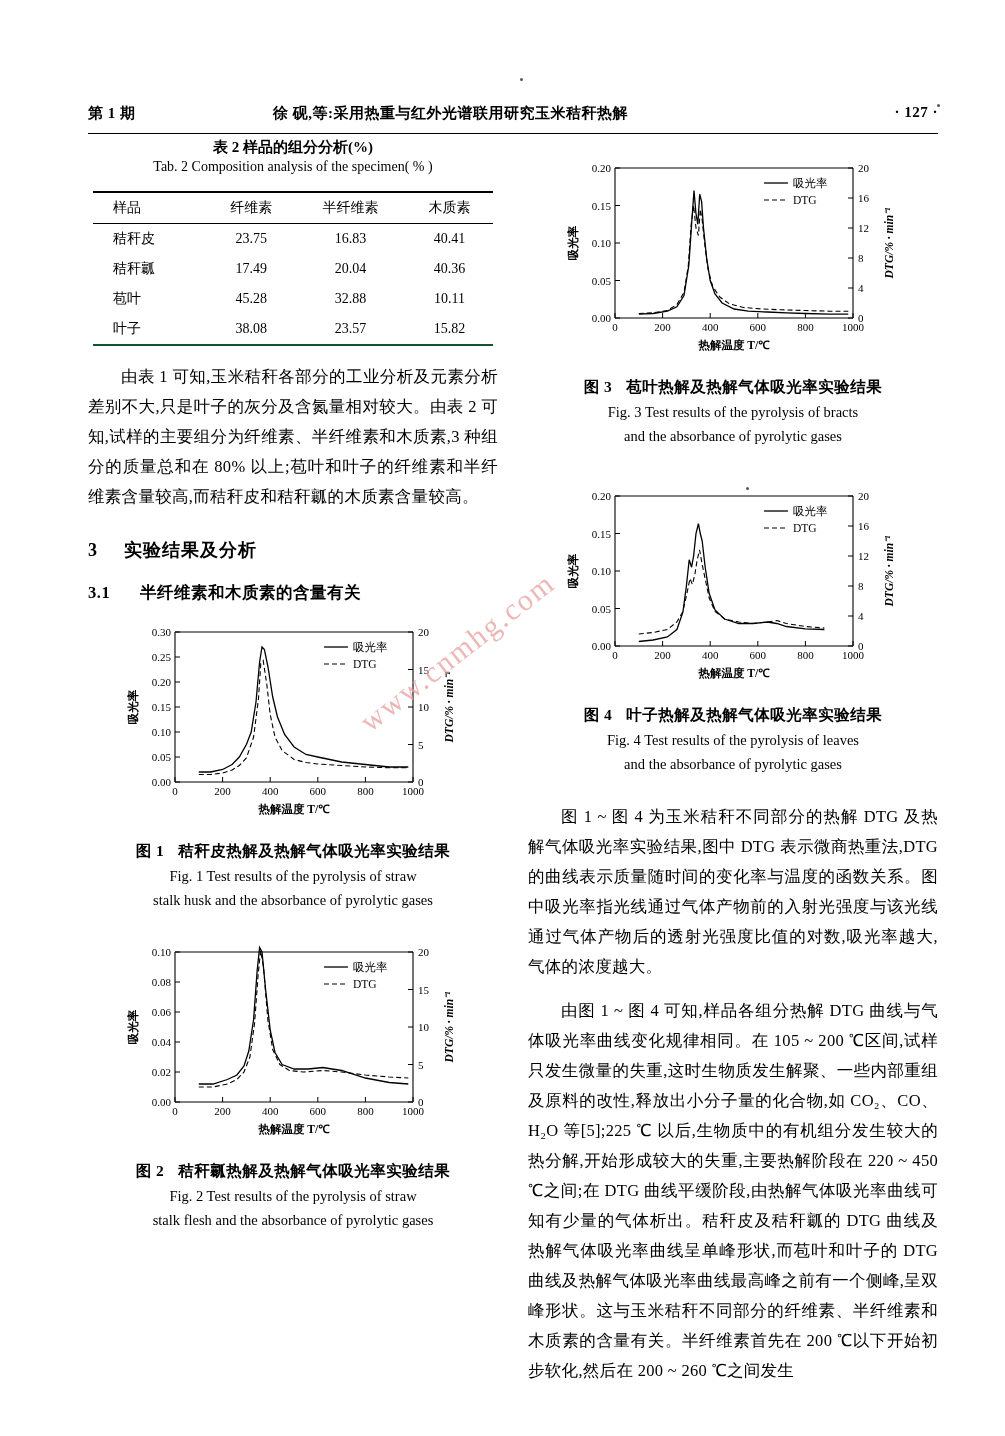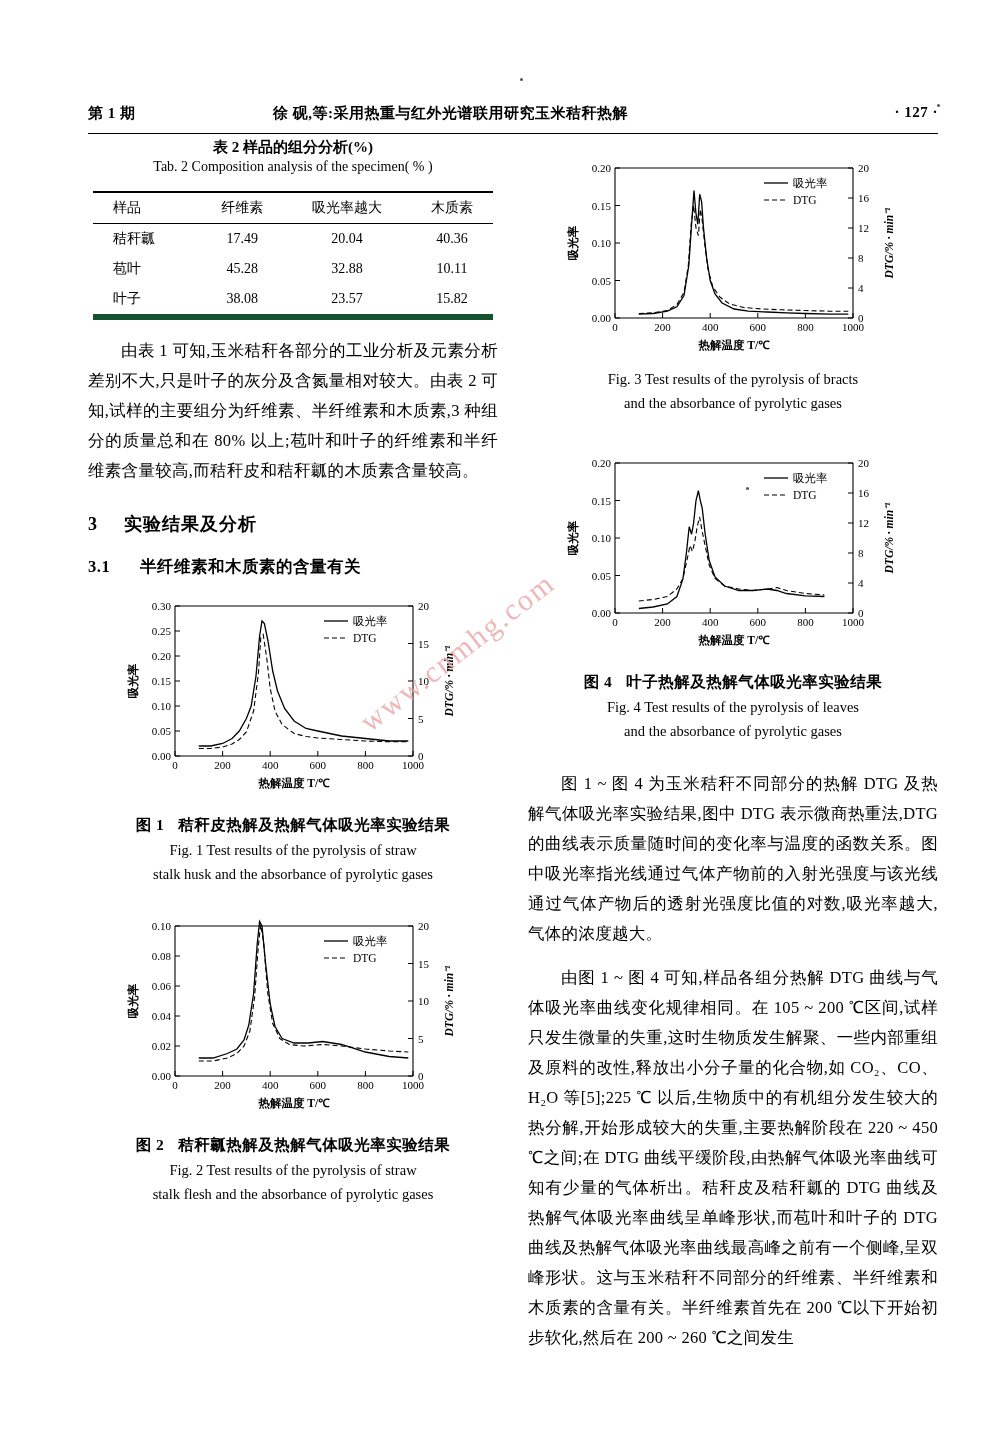--- a/index.html
+++ b/index.html
@@ -88,21 +88,21 @@
   table.spec th, table.spec td {
     padding: 6px 4px;
     text-align: center;
     font-weight: normal;
   }
   table.spec thead th {
     border-top: 2px solid #000;
     border-bottom: 1px solid #000;
   }
   table.spec tbody tr:last-child td {
-    border-bottom: 6px solid #14532d;
+    border-bottom: 2px solid #14532d;
   }
   table.spec td:first-child, table.spec th:first-child {
     text-align: left;
     padding-left: 20px;
   }
 
   
   p.body {
     font-size: 16.5px;
     line-height: 30px;
@@ -190,25 +190,31 @@
   <div class="col-left">
 
     <div class="tbl-caption">表 2   样品的组分分析(%)</div>
     <div class="tbl-caption-en">Tab. 2 Composition analysis of the specimen( % )</div>
 
     <table class="spec">
       <thead>
         <tr>
           <th>样品</th>
           <th>纤维素</th>
-          <th>吸光率越大</th>
+          <th>半纤维素</th>
           <th>木质素</th>
         </tr>
       </thead>
       <tbody>
+        <tr>
+          <td>秸秆皮</td>
+          <td>23.75</td>
+          <td>16.83</td>
+          <td>40.41</td>
+        </tr>
         <tr>
           <td>秸秆瓤</td>
           <td>17.49</td>
           <td>20.04</td>
           <td>40.36</td>
         </tr>
         <tr>
           <td>苞叶</td>
           <td>45.28</td>
           <td>32.88</td>
@@ -434,20 +440,23 @@
           <rect x="206" y="24" width="88" height="34" fill="#fff" stroke="none"></rect>
           <line x1="211" y1="33" x2="235" y2="33" stroke="#000" stroke-width="1.3"></line>
           <text class="legend-txt" x="240" y="37">吸光率</text>
           <line x1="211" y1="50" x2="235" y2="50" stroke="#000" stroke-width="1.1" stroke-dasharray="5 3"></line>
           <text class="legend-txt" x="240" y="54">DTG</text>
         </g>
         <text class="axlabel" x="181" y="199" text-anchor="middle">热解温度 T/℃</text>
         <text class="axlabel" x="24" y="93" text-anchor="middle" transform="rotate(-90 24 93)">吸光率</text>
         <text class="axlabel" x="340" y="93" text-anchor="middle" transform="rotate(-90 340 93)" font-style="italic">DTG/% · min⁻¹</text>
       </svg>
+      <div class="fig-cap-cn">
+        <span class="lbl">图 3</span><span>苞叶热解及热解气体吸光率实验结果</span>
+      </div>
       <div class="fig-cap-en">
         <div>Fig. 3 Test results of the pyrolysis of bracts</div>
         <div>and the absorbance of pyrolytic gases</div>
       </div>
     </div>
 
     <div class="figure" style="margin-top:30px;">
       <svg width="360" height="215" viewBox="0 0 360 215">
         <line class="ax" x1="62" y1="18" x2="62" y2="168"></line>
         <line class="ax" x1="62" y1="168" x2="300" y2="168"></line>

